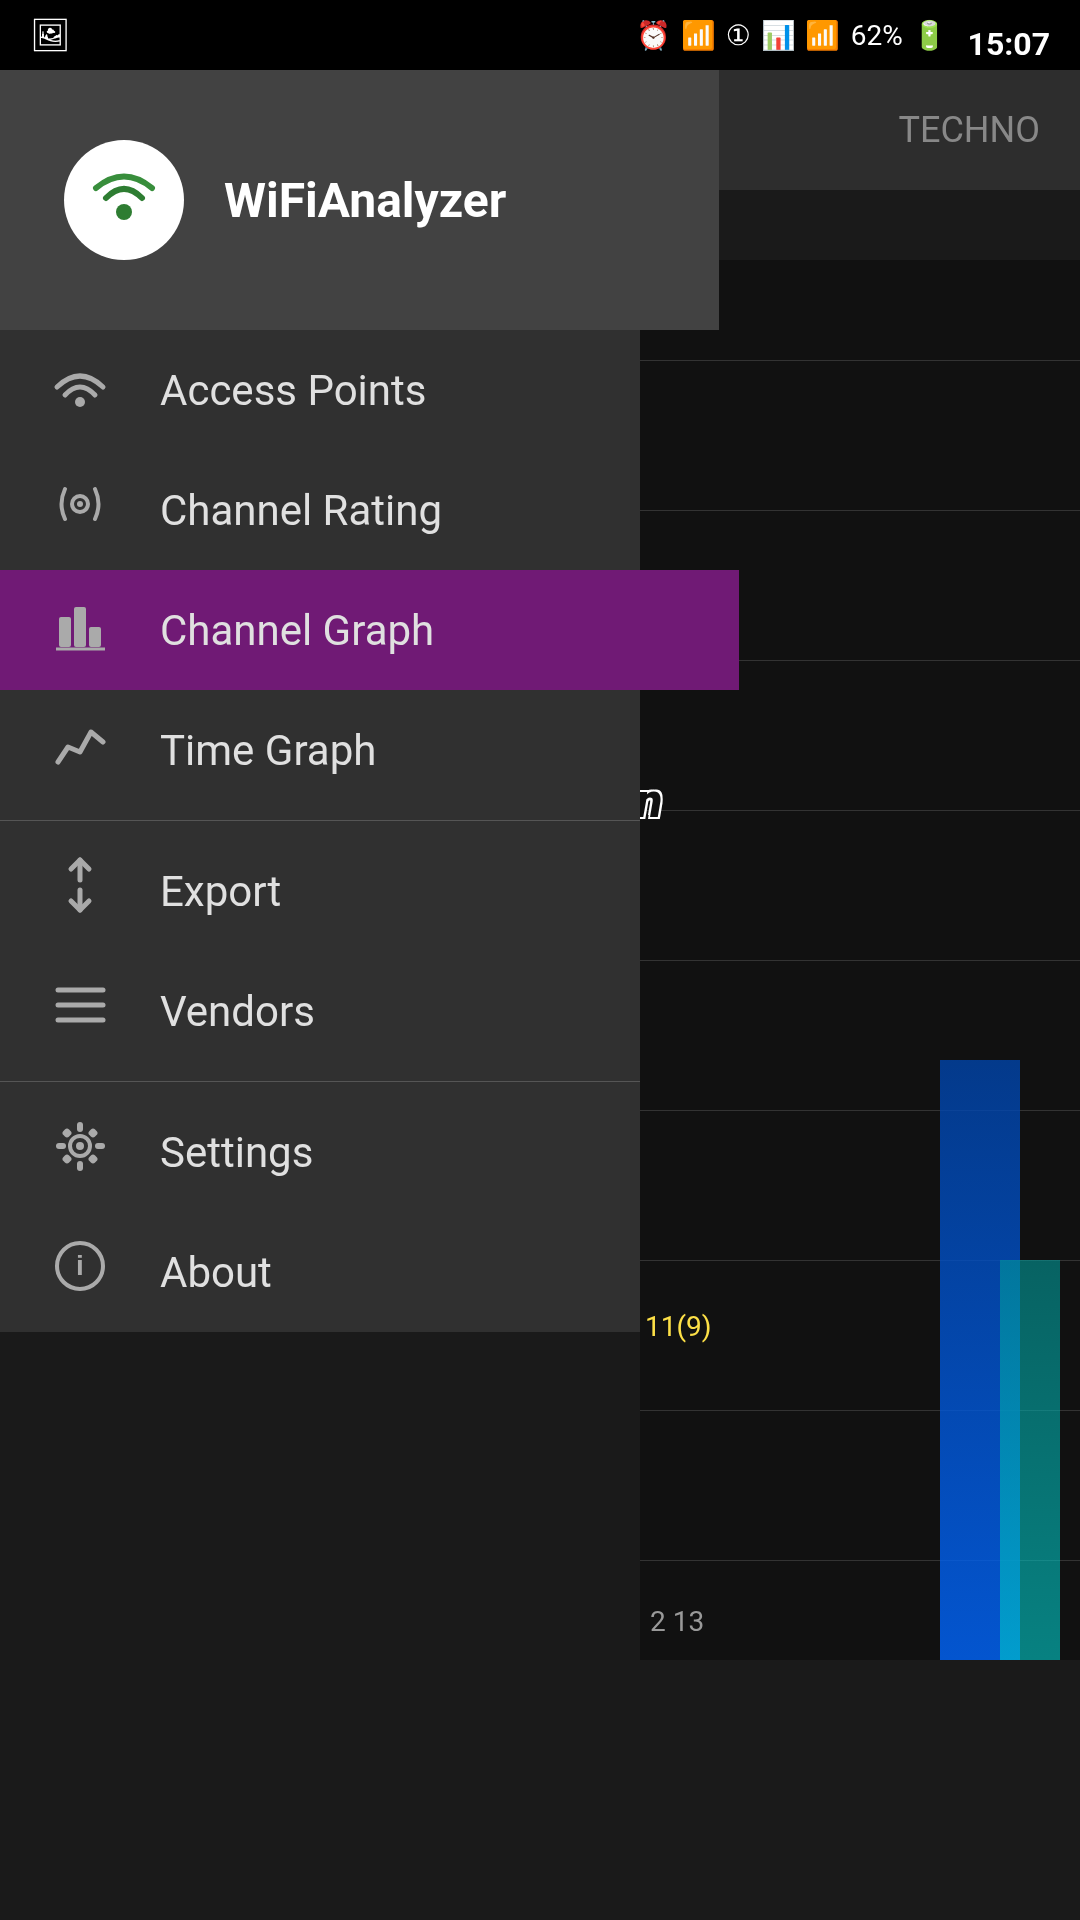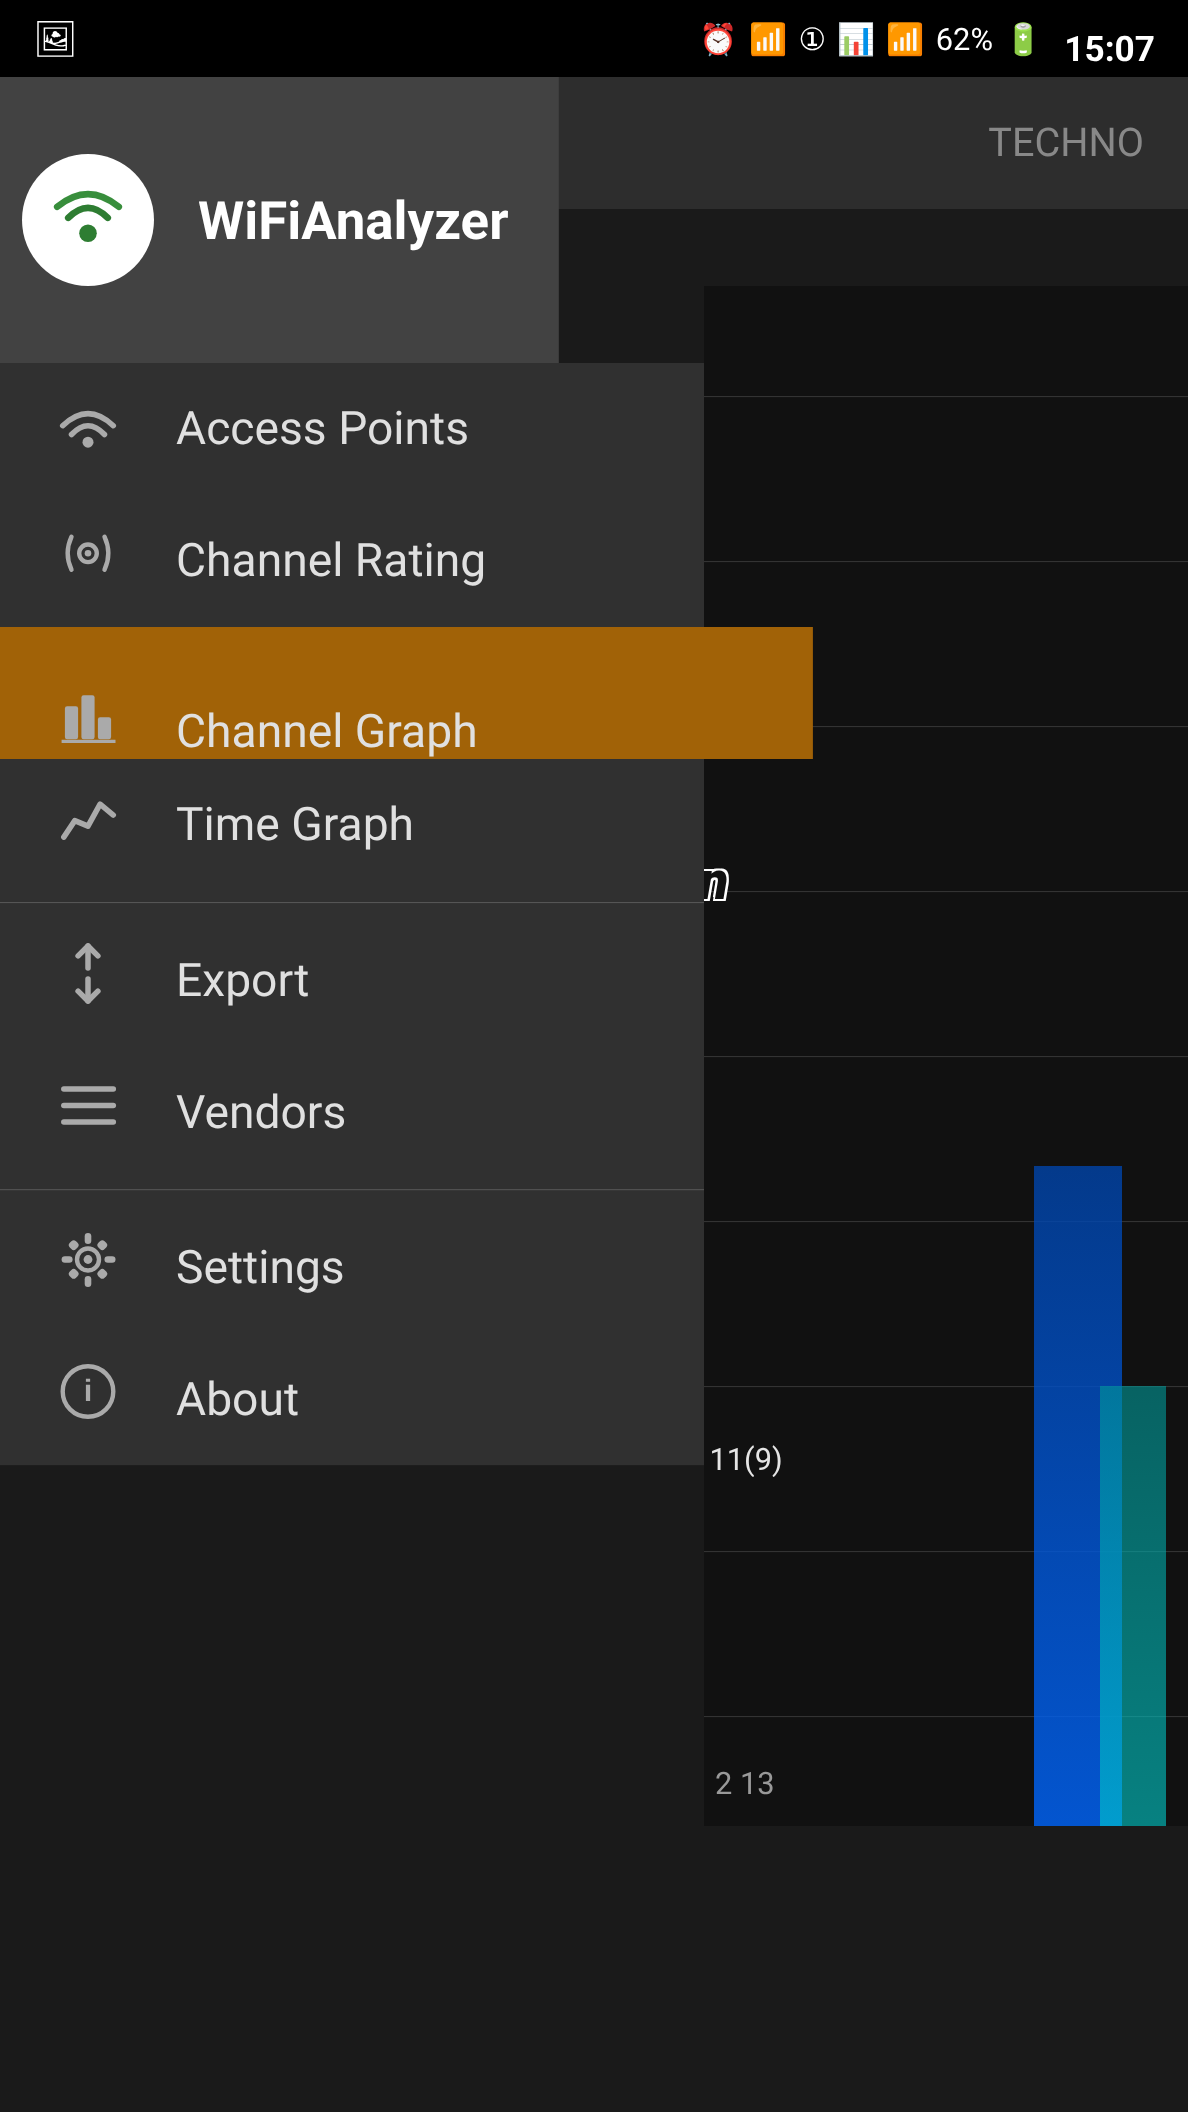--- a/index.html
+++ b/index.html
@@ -128,26 +128,26 @@
       position: absolute;
       top: 70px;
       left: 0;
       width: 640px;
       height: 1850px;
       z-index: 50;
     }
 
     
     .drawer-header {
-      width: 508px;
+      width: 719px;
       height: 260px;
       background: #424242;
       display: flex;
       align-items: center;
-      padding: 20px;
+      padding: 64px;
       gap: 40px;
     }
 
     .wifi-logo {
       width: 120px;
       height: 120px;
       background: white;
       border-radius: 60px;
       display: flex;
       align-items: center;
@@ -177,22 +177,21 @@
       height: 120px;
       display: flex;
       align-items: center;
       padding: 0 50px;
       gap: 50px;
       cursor: pointer;
       position: relative;
     }
 
     .menu-item.active {
-      background: #a16207;
-      align-items: flex-end;
+      background: #701a75;
     }
 
     .menu-divider {
       width: 100%;
       height: 1px;
       background: #555;
       margin: 10px 0;
     }
 
     .menu-icon {
@@ -268,21 +267,21 @@
     <div class="chart-grid-line" style="top:100px;"></div>
     <div class="chart-grid-line" style="top:250px;"></div>
     <div class="chart-grid-line" style="top:400px;"></div>
     <div class="chart-grid-line" style="top:550px;"></div>
     <div class="chart-grid-line" style="top:700px;"></div>
     <div class="chart-grid-line" style="top:850px;"></div>
     <div class="chart-grid-line" style="top:1000px;"></div>
     <div class="chart-grid-line" style="top:1150px;"></div>
     <div class="chart-grid-line" style="top:1300px;"></div>
 
-    <div style="position:absolute;top:1050px;left:5px;color:#e5e5e5;font-size:28px;">11(9)</div>
+    <div style="position:absolute;top:1050px;left:5px;color:#fde047;font-size:28px;">11(9)</div>
 
     <div class="blue-bar"></div>
     <div class="teal-bar"></div>
 
     <div style="position:absolute;bottom:22px;left:10px;color:#999;font-size:28px;">2 13</div>
   </div>
 </div>
 
 <div class="watermark">
   <div class="watermark-logo">

